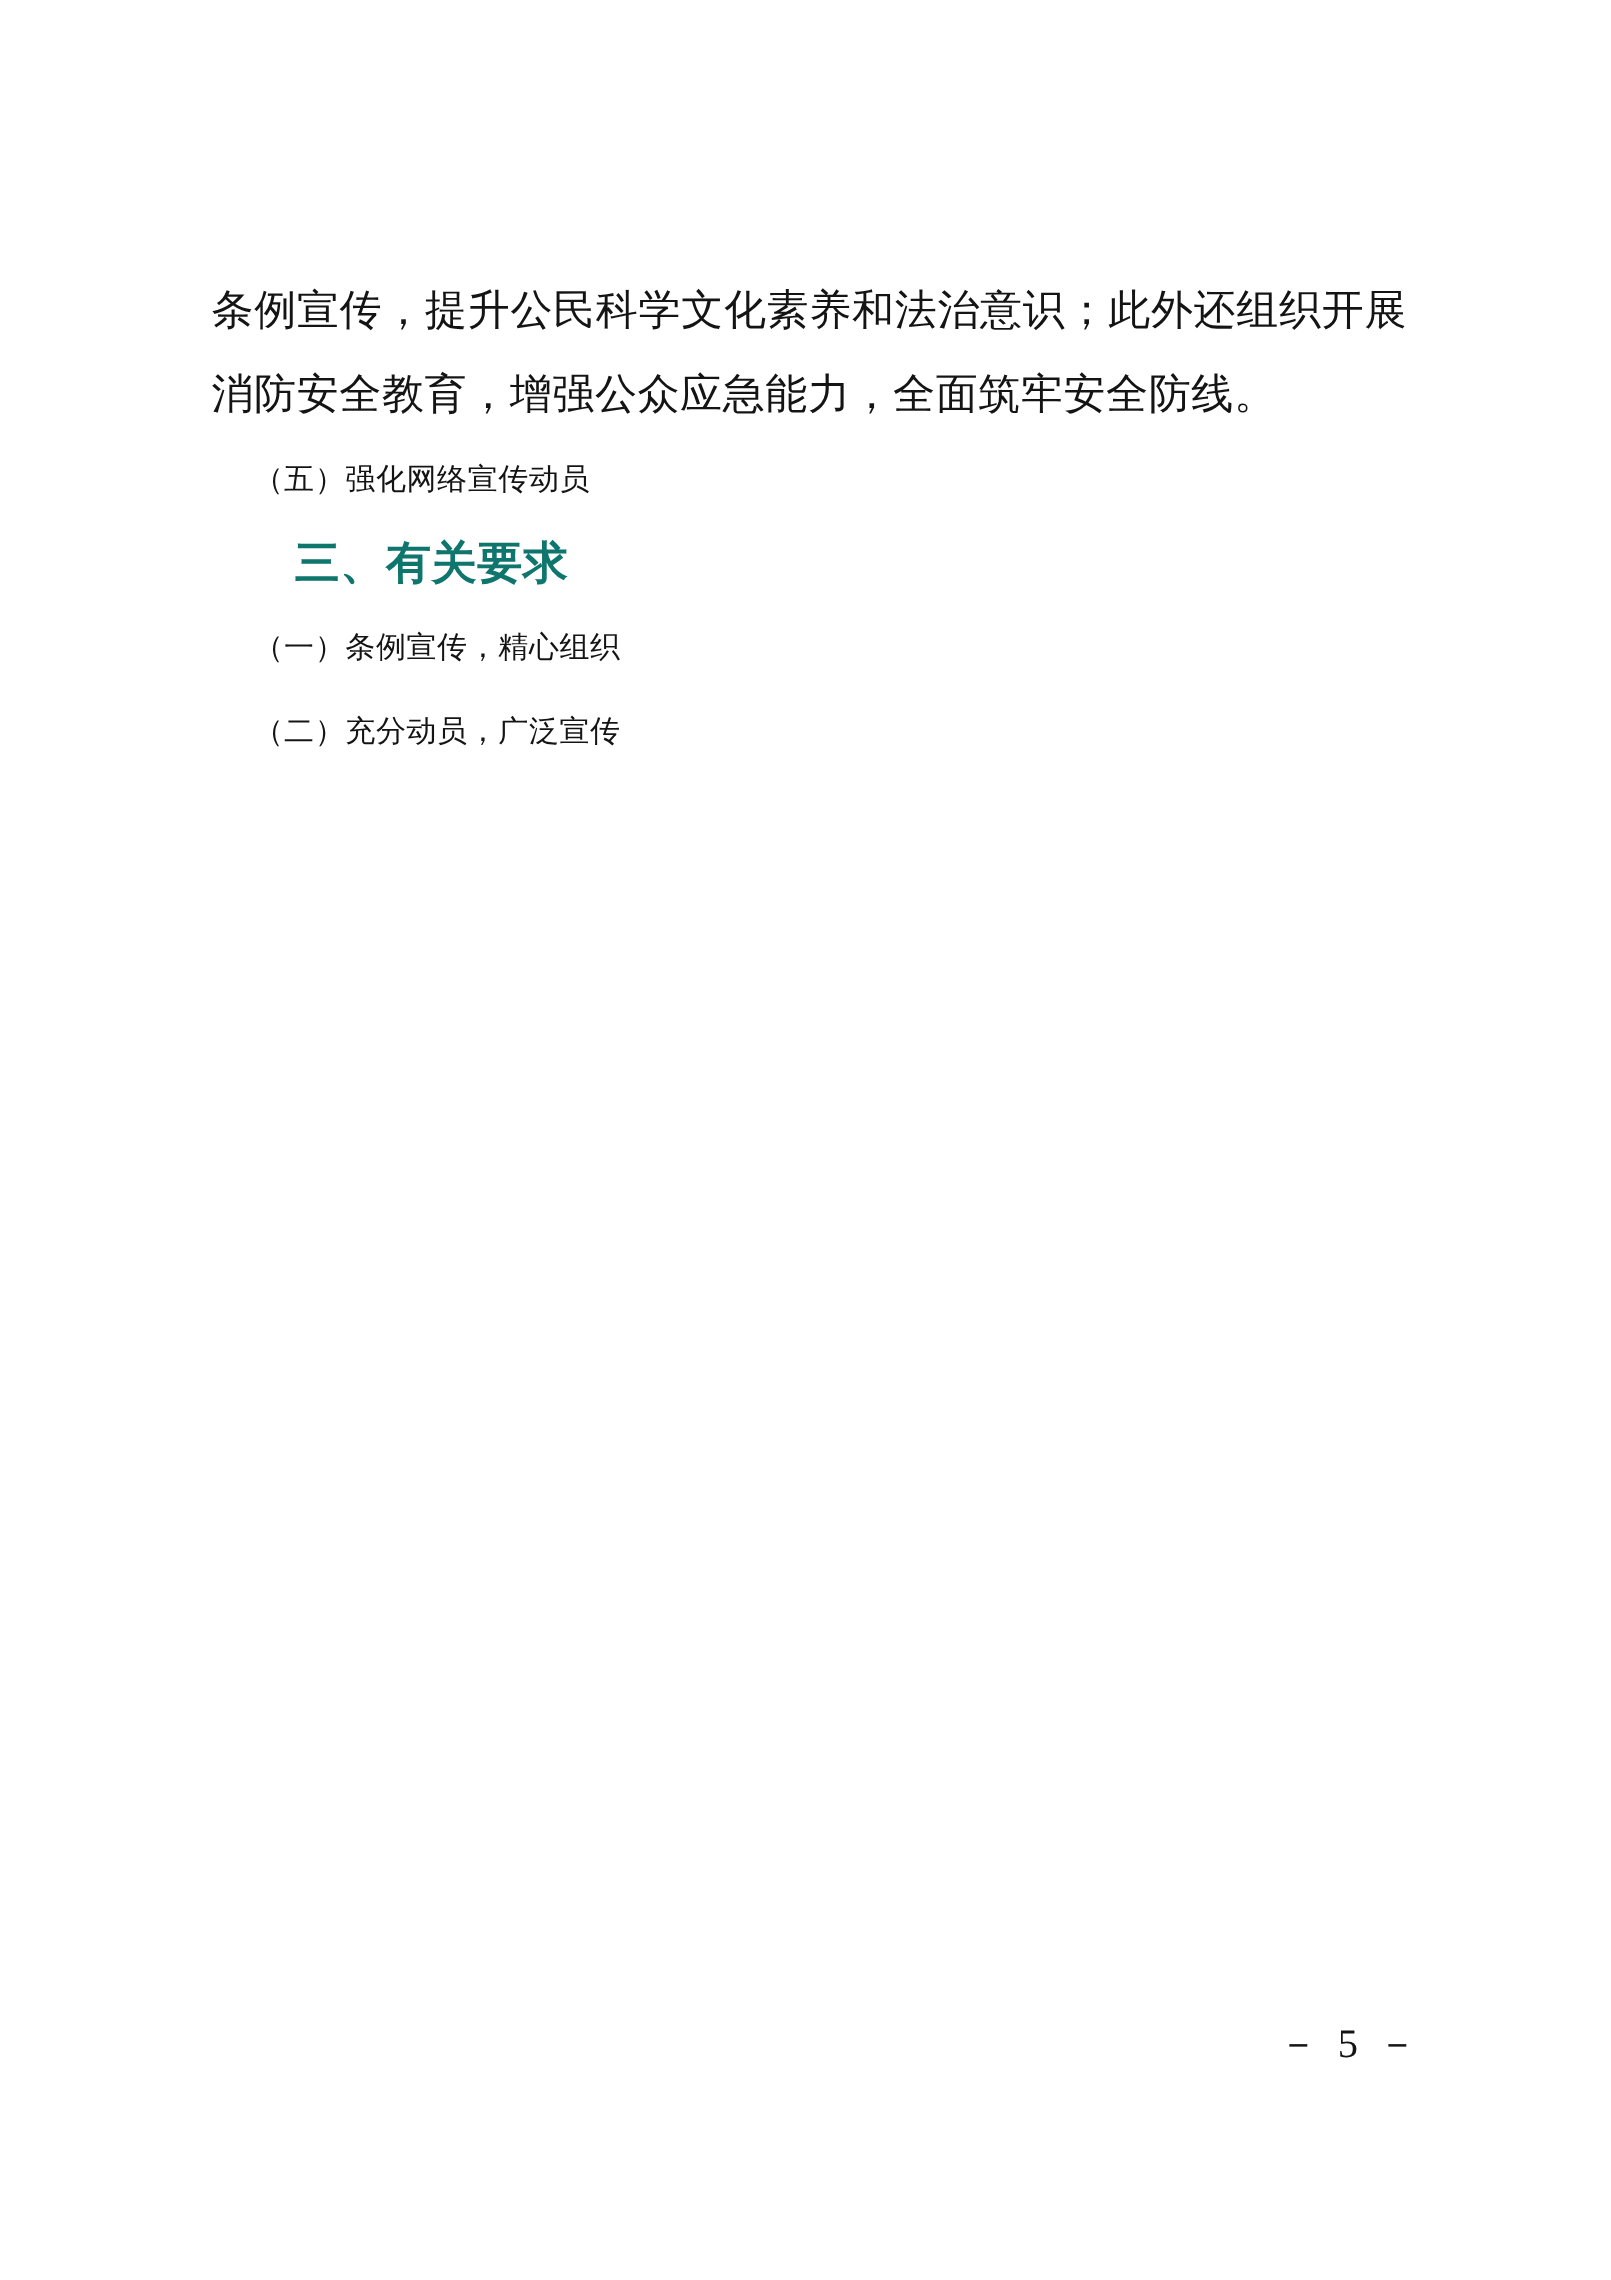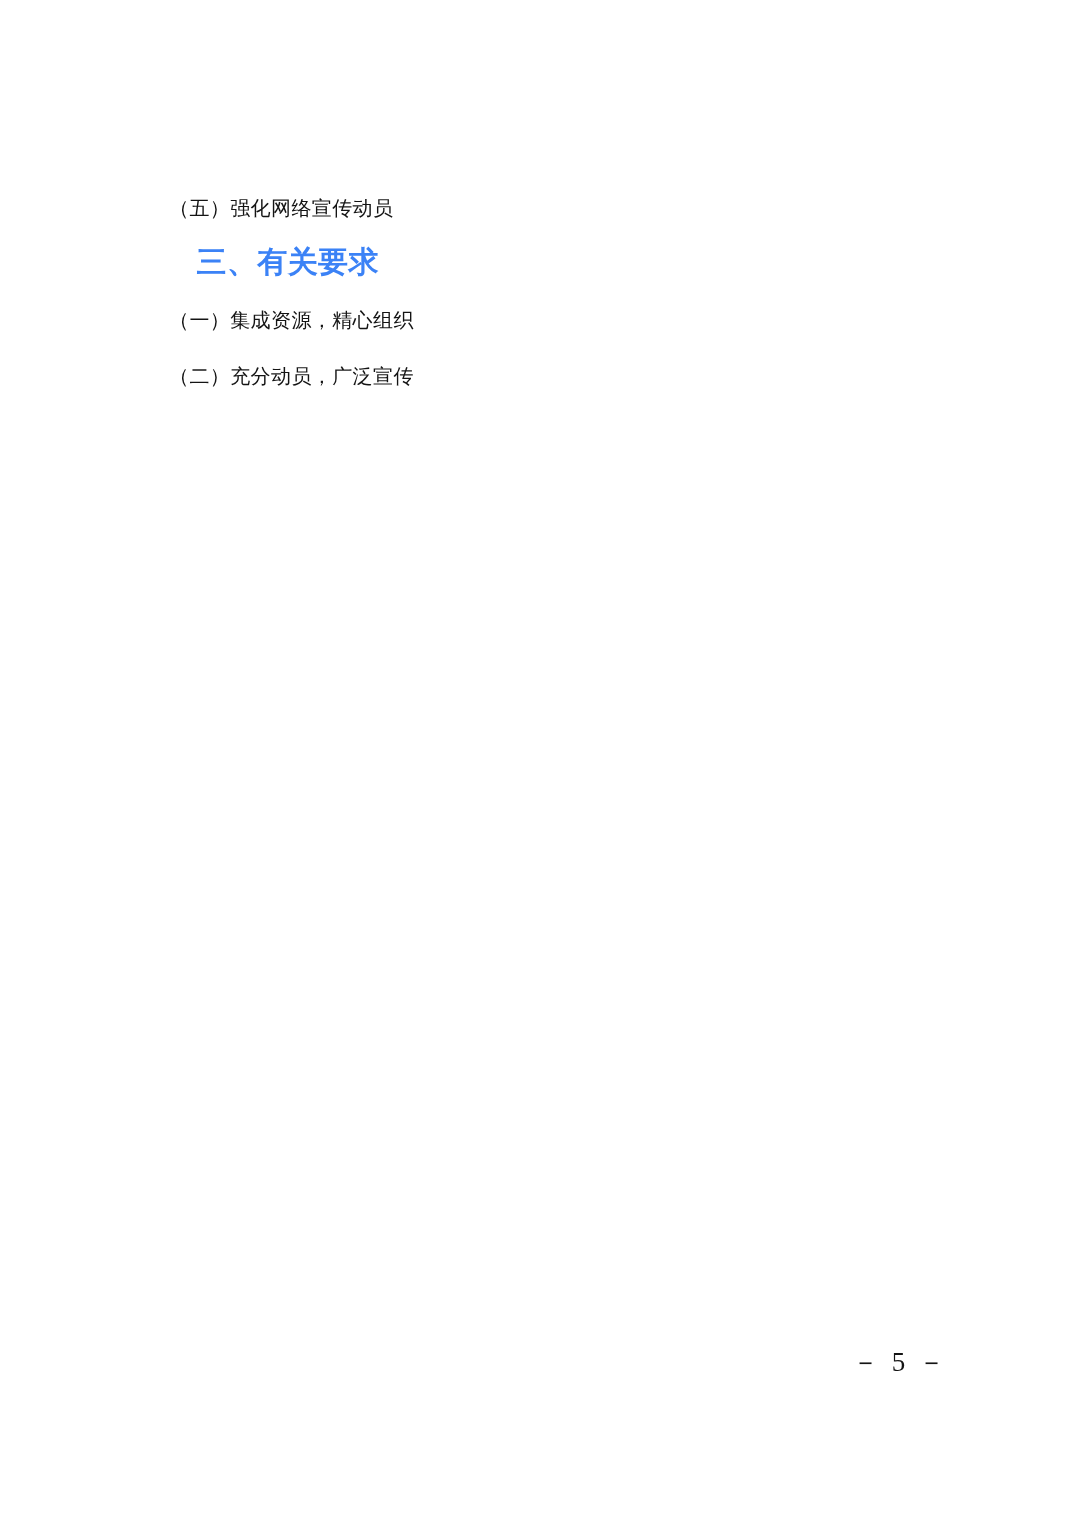--- a/index.html
+++ b/index.html
@@ -35,24 +35,24 @@
   p.body {
     text-indent: 2em;
   }
   
   p.continuation {
     text-indent: 0;
   }
   
   p.heading-hei {
     text-indent: 1.85em;
-    font-family: Liberation Mono, monospace;
+    font-family: Liberation Sans, sans-serif;
     font-weight: 700;
     font-size: 30px;
-    color: #3b82f6;
+    color: #0f766e;
   }
   
   p.heading-kaiti {
     text-indent: 1.4em;
     font-size: 20px;
   }
   .pagenum {
     position: absolute;
     top: 1342px;
     right: 126px;
@@ -61,19 +61,20 @@
     letter-spacing: 3px;
     color: #141414;
     font-family: "Liberation Serif", "DejaVu Serif", serif;
   }
 </style>
 </head>
 <body>
 
 <div class="page">
   <div class="content">
+    <p class="body continuation">条例宣传，提升公民科学文化素养和法治意识；此外还组织开展消防安全教育，增强公众应急能力，全面筑牢安全防线。</p>
     <p class="heading-kaiti">（五）强化网络宣传动员</p>
     <p class="heading-hei">三、有关要求</p>
-    <p class="heading-kaiti">（一）集成资源，精心组织</p>
+    <p class="heading-kaiti">（一）条例宣传，精心组织</p>
     <p class="heading-kaiti">（二）充分动员，广泛宣传</p>
   </div>
   <div class="pagenum">－ 5 －</div>
 </div>
 
 </body></html>

